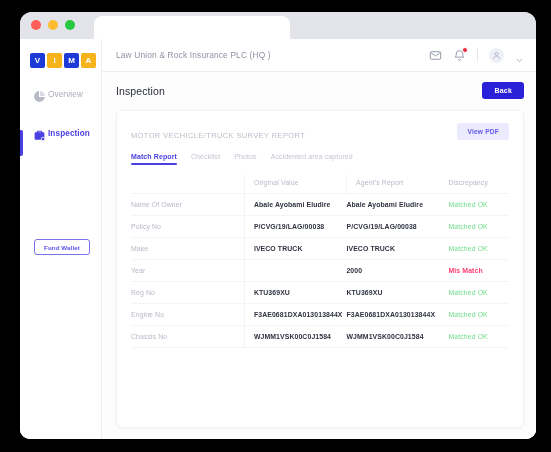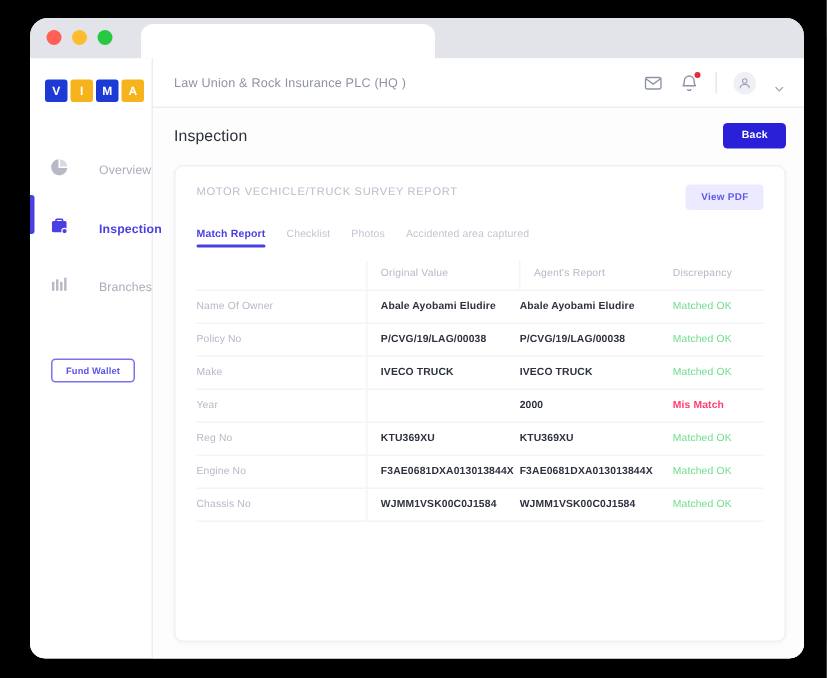--- a/index.html
+++ b/index.html
@@ -65,22 +65,22 @@
     width: 15px; height: 15px;
     display: flex; align-items: center; justify-content: center;
     font-size: 8px; font-weight: bold; color: #ffffff;
     border-radius: 2px;
     letter-spacing: 0;
   }
   .nav { margin-top: 22px; }
   .nav-item {
     position: relative;
     display: flex;
-    align-items: flex-end;
-    gap: 20px;
+    align-items: flex-start;
+    gap: 2px;
     height: 28px;
     padding-left: 13px;
     margin-bottom: 11px;
     cursor: pointer;
   }
   .nav-item .nlabel {
     font-size: 8.2px;
     color: #a9adba;
     letter-spacing: .1px;
   }
@@ -181,21 +181,21 @@
     letter-spacing: .2px;
   }
   .card {
     background: #ffffff;
     border: 1px solid #f0f1f5;
     border-radius: 6px;
     padding: 12px 14px 0 14px;
     height: 318px;
     box-shadow: 0 1px 3px rgba(30,35,60,.04);
   }
-  .card-head { display: flex; align-items: flex-start; }
+  .card-head { display: flex; align-items: flex-end; }
   .card-title {
     font-size: 7.4px;
     color: #b9bdca;
     letter-spacing: .45px;
   }
   .view-pdf {
     margin-left: auto;
     background: #eceaff;
     color: #6257ee;
     font-size: 6.6px;
@@ -297,31 +297,20 @@
             <span class="nicon">
               <svg viewBox="0 0 24 24" fill="#4a3fe0">
                   <path d="M9 3h6a2 2 0 0 1 2 2v1h2a2 2 0 0 1 2 2v10a2 2 0 0 1-2 2H5a2 2 0 0 1-2-2V8a2 2 0 0 1 2-2h2V5a2 2 0 0 1 2-2zm0 3h6V5H9v1z"></path>
                   <circle cx="18.5" cy="18.5" r="3.3" fill="#4a3fe0" stroke="#fff" stroke-width="1.4"></circle>
                 </svg>
             </span>
             <span class="nlabel">Inspection</span>
           </div>
 
 
-          <div class="nav-item">
-            <span class="nicon">
-              <svg viewBox="0 0 24 24" fill="#b6bac6">
-                  <rect x="3" y="9" width="3" height="11"></rect>
-                  <rect x="8" y="6" width="3" height="14"></rect>
-                  <rect x="13" y="9" width="3" height="11"></rect>
-                  <rect x="18" y="4" width="3" height="16"></rect>
-                </svg>
-            </span>
-            <span class="nlabel">Branches</span>
-          </div>
 
         </nav>
 
         <button class="fund-wallet">Fund Wallet</button>
       </aside>
 
       <div class="main">
 
         <header class="topbar">
           <span class="org-name">Law Union &amp; Rock Insurance PLC (HQ )</span>

